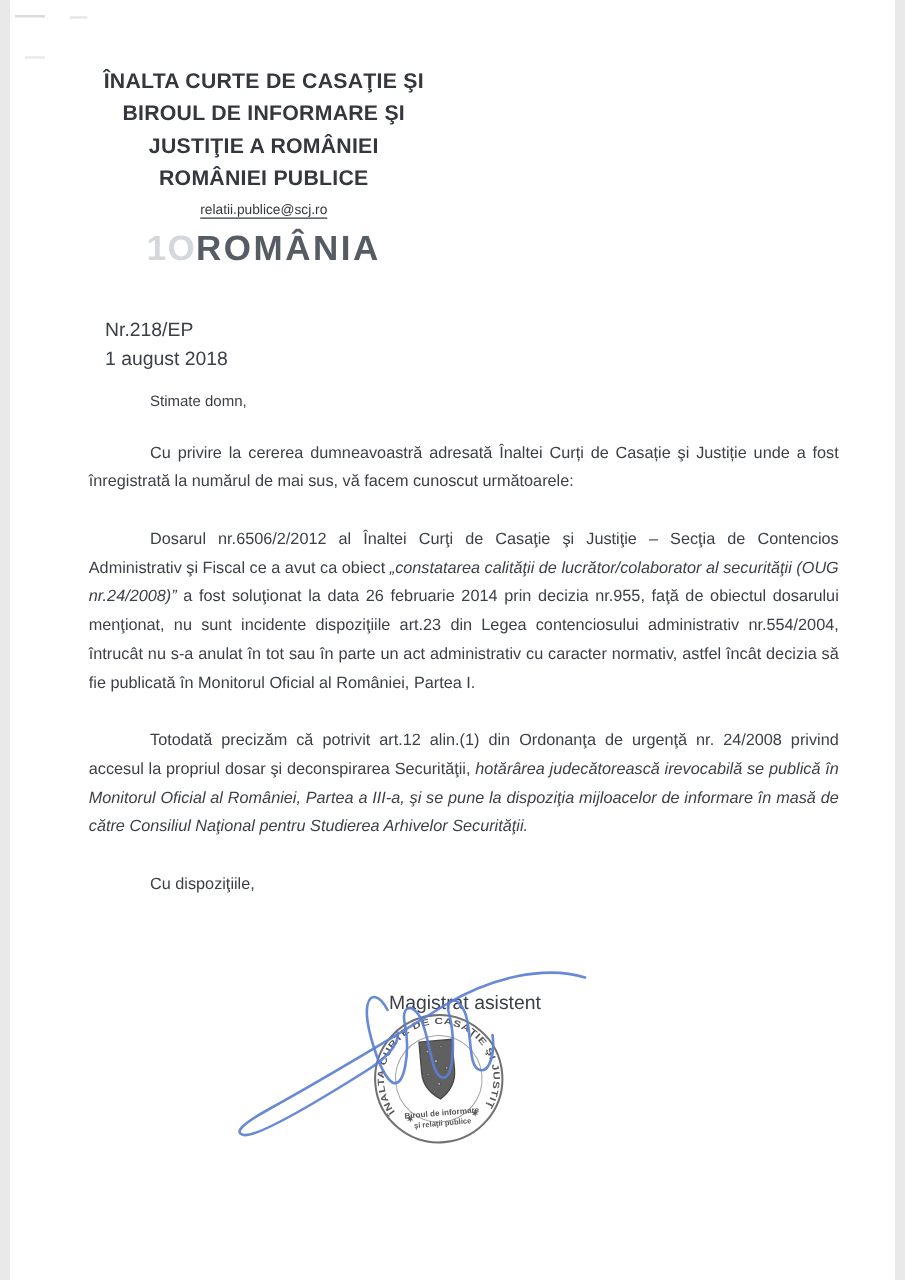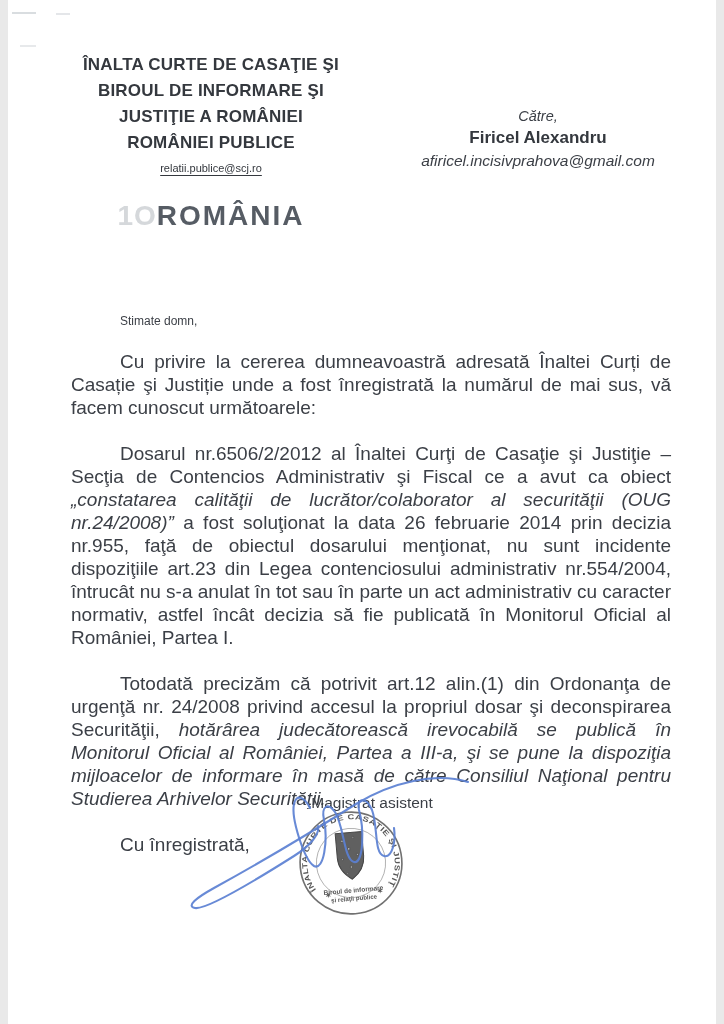--- a/index.html
+++ b/index.html
@@ -21,36 +21,36 @@
   .dash{position:absolute;height:2px;background:#c9ced3;opacity:.7;}
   .dash.d1{left:4px;top:12px;width:24px;}
   .dash.d2{left:48px;top:13px;width:14px;opacity:.5;}
   .dash.d3{left:12px;top:45px;width:16px;opacity:.45;}
 
   
   .letterhead{position:absolute;left:68px;top:52px;width:270px;text-align:center;color:var(--ink-strong);}
   .org-line{font-weight:bold;font-size:17px;line-height:26px;letter-spacing:.2px;}
   .contact-line{font-size:15.5px;line-height:24px;margin-top:1px;}
   .email-line{font-size:11px;line-height:24px;text-decoration:underline;text-underline-offset:3px;}
-  .logo-row{margin-top:20px;font-size:28px;font-weight:bold;letter-spacing:2px;color:var(--logo-gray);line-height:32px;white-space:nowrap;}
+  .logo-row{margin-top:3px;font-size:28px;font-weight:bold;letter-spacing:2px;color:var(--logo-gray);line-height:32px;white-space:nowrap;}
   .logo-row .faint{color:var(--logo-faint);font-weight:600;letter-spacing:1px;}
 
   
   .recipient{position:absolute;left:382px;top:106px;width:296px;text-align:center;}
   .catre{font-style:italic;font-size:14.5px;line-height:20px;}
   .rname{font-weight:bold;font-size:17px;line-height:23px;color:var(--ink-strong);}
   .remail{font-style:italic;font-size:15.5px;line-height:23px;}
 
   
   .ref{position:absolute;left:76px;top:253px;font-size:15.5px;line-height:23px;}
 
   .greeting{position:absolute;left:112px;top:314px;font-size:12px;}
 
   
-  .body{position:absolute;left:63px;top:350px;width:600px;font-size:19px;line-height:23px;text-align:justify;}
+  .body{position:absolute;left:63px;top:350px;width:600px;font-size:13px;line-height:23px;text-align:justify;}
   .body p{margin:0 0 23px 0;text-indent:49px;}
   .body p.short{text-align:left;}
   .it{font-style:italic;}
 
   
   .sigblock{position:absolute;left:262px;top:791px;width:204px;text-align:center;font-size:15.5px;line-height:23px;}
 
   .stamp{position:absolute;left:286px;top:806px;width:114px;height:114px;transform:rotate(-5deg);opacity:.9;}
   .stamp circle{fill:none;stroke:var(--stamp-ink);}
   .stamp .ring-txt{fill:var(--stamp-ink);font-family:"Liberation Sans",sans-serif;font-weight:bold;}
@@ -72,34 +72,33 @@
 
   <div class="letterhead">
     <div class="org-line">ÎNALTA CURTE DE CASAŢIE ŞI</div>
     <div class="org-line">BIROUL DE INFORMARE ŞI</div>
     <div class="org-line">JUSTIŢIE A ROMÂNIEI</div>
     <div class="org-line">ROMÂNIEI PUBLICE</div>
     <div class="email-line">relatii.publice@scj.ro</div>
     <div class="logo-row"><span class="faint">1O</span><span>ROMÂNIA</span></div>
   </div>
 
-  <div class="recipient">
-    <div class="catre">Către,</div>
-    <div class="rname">Firicel Alexandru</div>
-    <div class="remail">afiricel.incisivprahova@gmail.com</div>
+
+  <div class="ref">
+    <div>Nr.218/EP</div>
+    <div>1 august 2018</div>
   </div>
-
 
   <div class="greeting">Stimate domn,</div>
 
   <div class="body">
     <p>Cu privire la cererea dumneavoastră adresată Înaltei Curți de Casație şi Justiție unde a fost înregistrată la numărul de mai sus, vă facem cunoscut următoarele:</p>
     <p><span>Dosarul nr.6506/2/2012 al Înaltei Curţi de Casaţie şi Justiţie – Secţia de Contencios Administrativ şi Fiscal ce a avut ca obiect </span><span class="it">„constatarea calităţii de lucrător/colaborator al securităţii (OUG nr.24/2008)”</span><span> a fost soluţionat la data 26 februarie 2014 prin decizia nr.955, faţă de obiectul dosarului menţionat, nu sunt incidente dispoziţiile art.23 din Legea contenciosului administrativ nr.554/2004, întrucât nu s-a anulat în tot sau în parte un act administrativ cu caracter normativ, astfel încât decizia să fie publicată în Monitorul Oficial al României, Partea I.</span></p>
     <p><span>Totodată precizăm că potrivit art.12 alin.(1) din Ordonanţa de urgenţă nr. 24/2008 privind accesul la propriul dosar şi deconspirarea Securităţii, </span><span class="it">hotărârea judecătorească irevocabilă se publică în Monitorul Oficial al României, Partea a III-a, şi se pune la dispoziţia mijloacelor de informare în masă de către Consiliul Naţional pentru Studierea Arhivelor Securităţii.</span></p>
-    <p class="short">Cu înregistrată,</p>
+    <p class="short">Cu dispoziţiile,</p>
   </div>
 
   <div class="sigblock">
     <div>Magistrat asistent</div>
   </div>
 
   <svg class="stamp" viewBox="0 0 112 112" aria-hidden="true">
     <circle cx="56" cy="56" r="50" stroke-width="1.6" opacity="0.85"></circle>
     <circle cx="56" cy="56" r="34" stroke-width="0.8" opacity="0.55"></circle>
     <defs>

